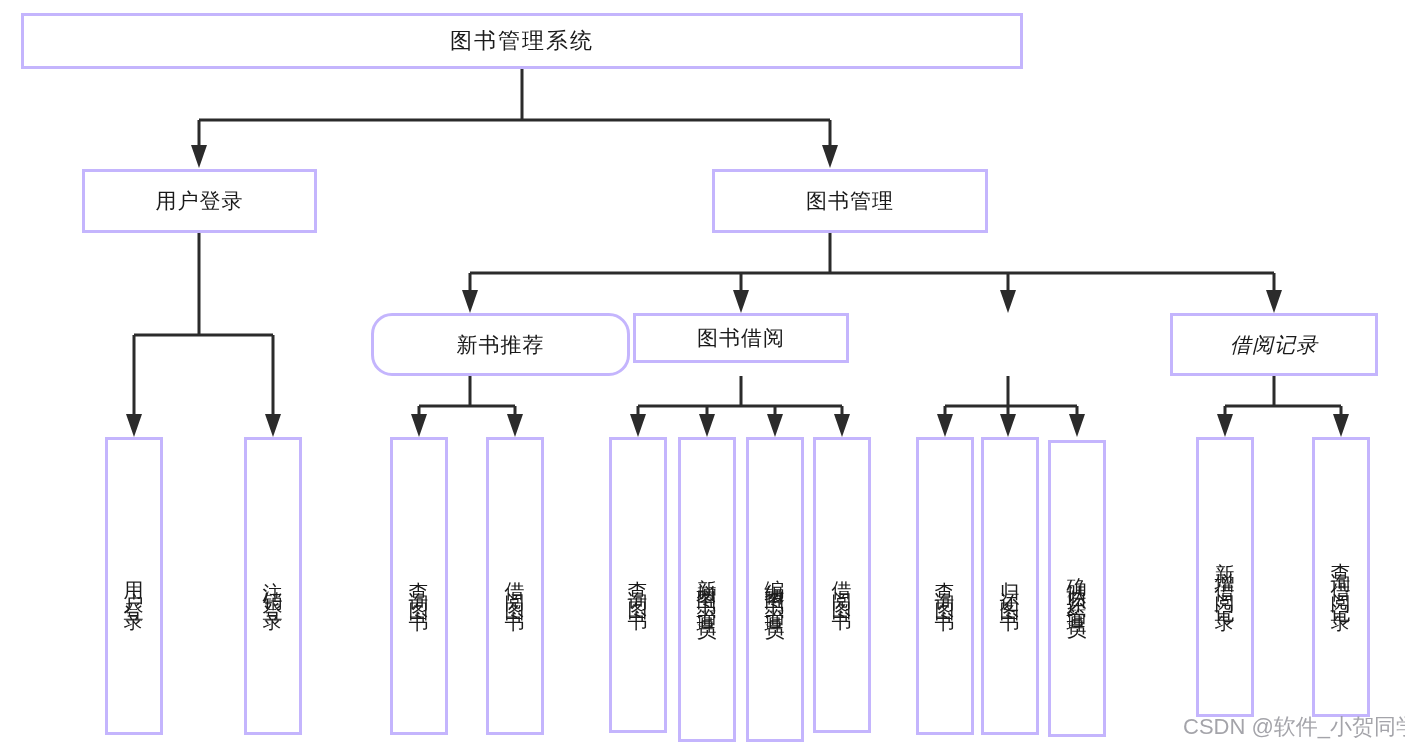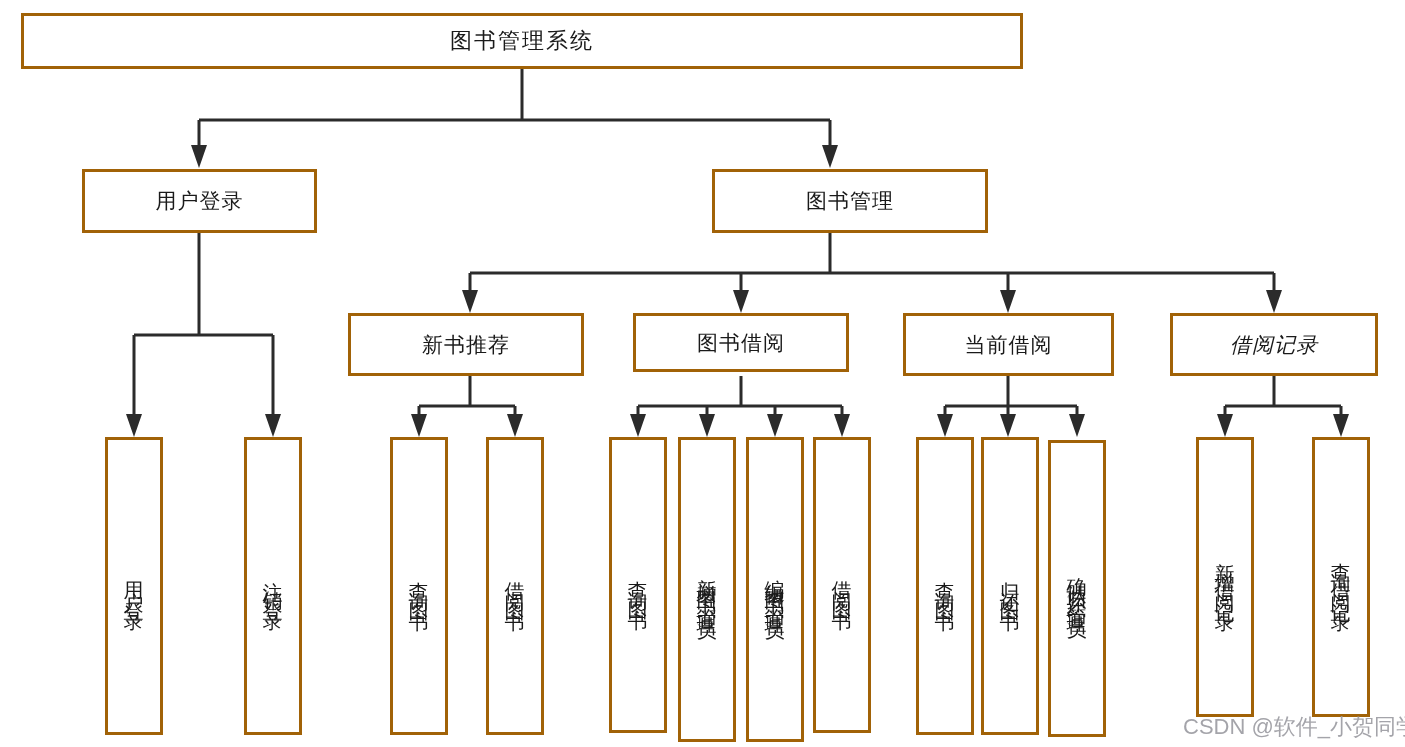--- a/index.html
+++ b/index.html
@@ -18,21 +18,21 @@
   .wires {
     position: absolute;
     left: 0;
     top: 0;
     pointer-events: none;
   }
   .box {
     position: absolute;
     box-sizing: border-box;
     background: #ffffff;
-    border: 3px solid #a16207;
+    border: 3px solid #c4b5fd;
     display: flex;
     align-items: center;
     justify-content: center;
     color: #1a1a1a;
     text-align: center;
   }
   .hbox {
     font-size: 21px;
     letter-spacing: 1px;
   }
@@ -97,23 +97,22 @@
       <path d="M1217 414 h16 L1225 437 z"></path>
       <path d="M1333 414 h16 L1341 437 z"></path>
     </g>
   </svg>
 
   <div class="box hbox root-box" style="left:21px; top:13px; width:1002px; height:56px;">图书管理系统</div>
 
   <div class="box hbox" style="left:82px; top:169px; width:235px; height:64px;">用户登录</div>
   <div class="box hbox" style="left:712px; top:169px; width:276px; height:64px;">图书管理</div>
 
-  <div class="box hbox" style="left:348px; top:313px; width:236px; height:63px;">新书推荐</div>
-  <div class="box hbox" style="left:633px; top:313px; width:216px; height:59px;">图书借阅</div>
-  <div class="box hbox" style="left:903px; top:313px; width:211px; height:63px;">当前借阅</div>
+  <div class="box hbox" style="left:371px; top:313px; width:259px; height:63px;border-radius:21px;">新书推荐</div>
+  <div class="box hbox" style="left:633px; top:313px; width:216px; height:50px;">图书借阅</div>
   <div class="box hbox" style="left:1170px; top:313px; width:208px; height:63px;font-style:italic;">借阅记录</div>
 
   <div class="box vbox" style="left:105px; top:437px; width:58px; height:298px;">
     <span class="vtext">用户登录</span>
   </div>
   <div class="box vbox" style="left:244px; top:437px; width:58px; height:298px;">
     <span class="vtext">注销登录</span>
   </div>
 
   <div class="box vbox" style="left:390px; top:437px; width:58px; height:298px;">

